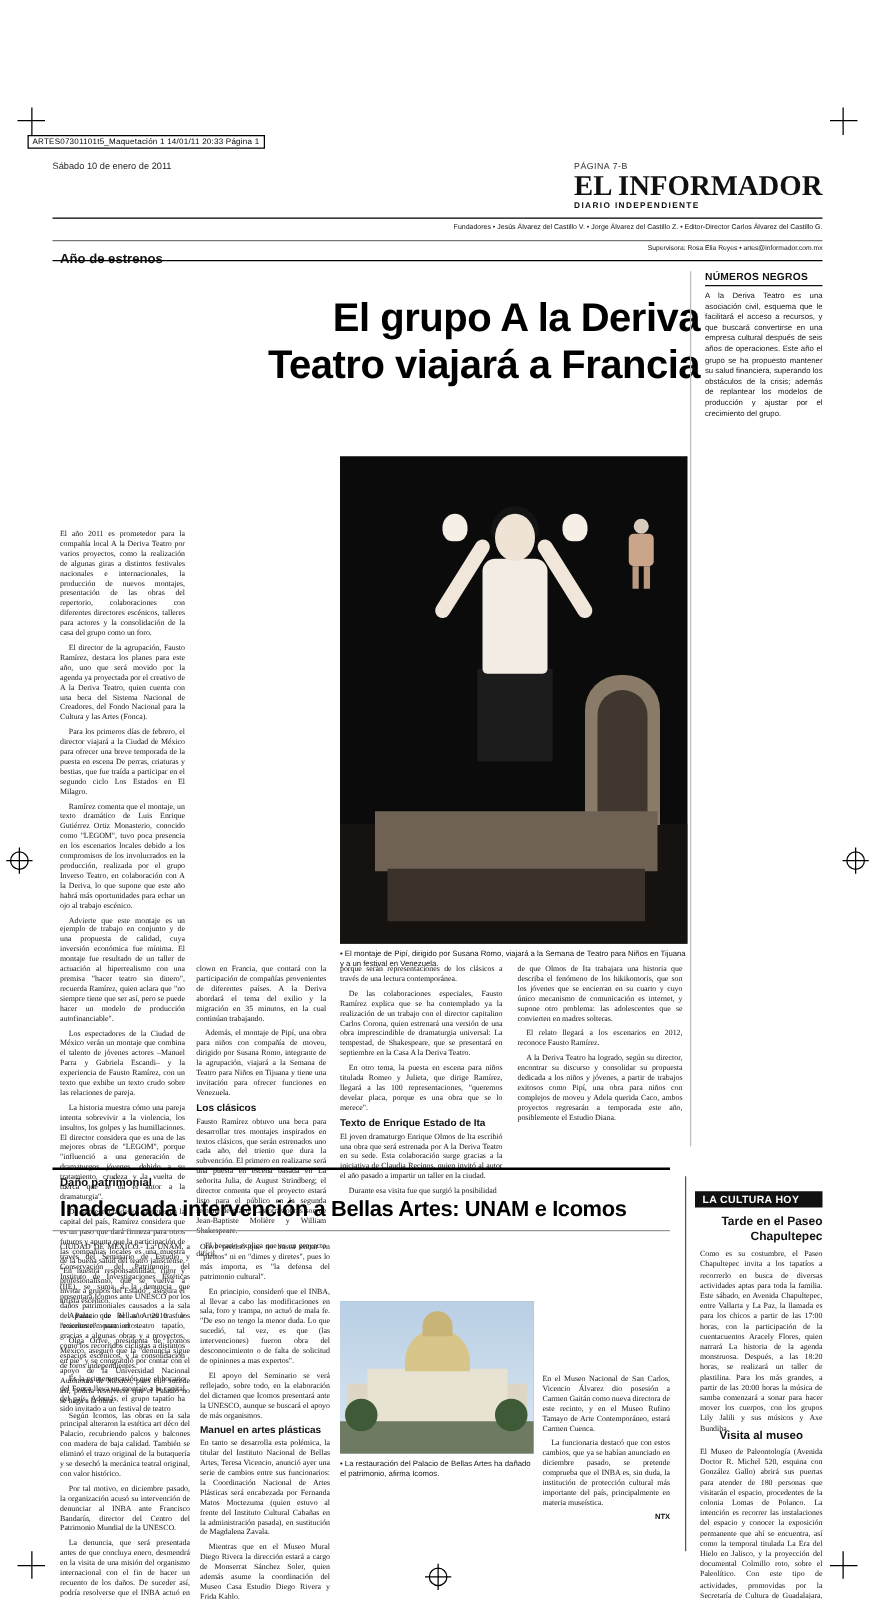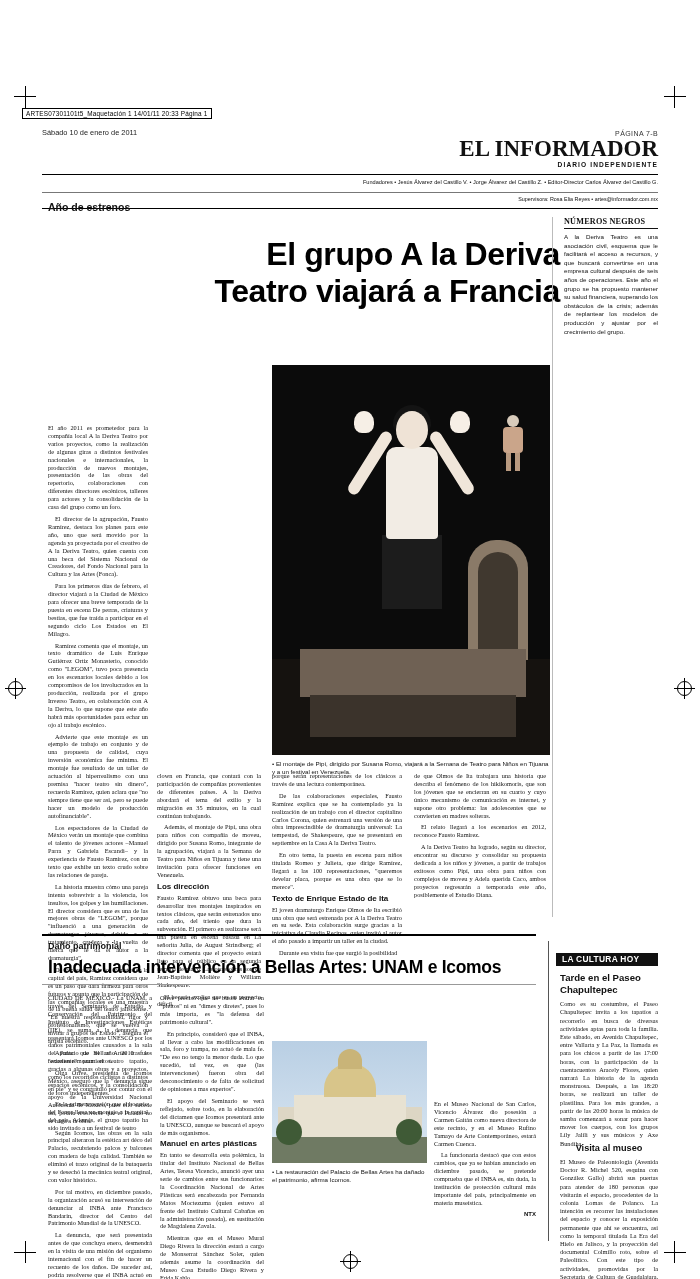--- a/index.html
+++ b/index.html
@@ -22,21 +22,21 @@
     position:absolute;left:22px;top:108px;font-family:"Liberation Sans",sans-serif;
     font-size:6.4px;letter-spacing:.2px;color:#000;border:1px solid #000;padding:1px 3px;
   }
 
   .masthead{position:absolute;left:42px;right:42px;top:128px;}
   .dateline{font-family:"Liberation Sans",sans-serif;font-size:7.4px;color:#222;margin-bottom:1px;}
   .artes-logo{
     font-family:"Liberation Serif",serif;font-weight:700;font-size:35px;letter-spacing:1px;
     line-height:33px;color:#000;
   }
-  .head-right{position:absolute;right:0;top:2px;text-align:right;}
+  .head-right{position:absolute;right:0;top:2px;}
   .pagina{font-family:"Liberation Sans",sans-serif;font-size:7px;letter-spacing:.4px;color:#333;}
   .informador{font-family:"Liberation Serif",serif;font-weight:700;font-size:23px;letter-spacing:0;line-height:23px;}
   .informador-sub{font-family:"Liberation Sans",sans-serif;font-size:6.6px;letter-spacing:1.1px;font-weight:700;margin-top:1px;}
   .rule-full{position:absolute;left:42px;right:42px;height:1px;background:#000;}
   .credits{
     position:absolute;right:42px;top:178px;text-align:right;font-family:"Liberation Sans",sans-serif;
     font-size:5.6px;color:#111;line-height:8px;
   }
   .supervisa{
     position:absolute;right:42px;top:196px;text-align:right;font-family:"Liberation Sans",sans-serif;
@@ -86,21 +86,21 @@
   .photo .doll-l2{position:absolute;left:15px;top:38px;width:5px;height:18px;background:#b99a80;}
 
   .photo-caption{
     position:absolute;left:272px;top:760px;width:278px;
     font-family:"Liberation Sans",sans-serif;font-size:6.2px;line-height:8.4px;color:#111;
   }
 
   
   .rail{position:absolute;left:564px;width:94px;}
   .rail-title{
-    font-family:Liberation Serif, serif;font-weight:700;font-size:8.2px;color:#111;letter-spacing:.2px;
+    font-family:Liberation Sans, sans-serif;font-weight:700;font-size:8.2px;color:#111;letter-spacing:.2px;
     border-bottom:1px solid #111;padding-bottom:2px;margin-bottom:4px;
   }
   .rail-body{font-family:"Liberation Sans",sans-serif;font-size:6.2px;line-height:8.6px;text-align:justify;color:#111;}
   .rail-list{font-family:"Liberation Sans",sans-serif;font-size:6.2px;line-height:9px;color:#111;}
 
   
   .col{
     position:absolute;font-family:"Liberation Serif",serif;font-size:6.3px;line-height:7.9px;
     text-align:justify;color:#111;
   }
@@ -133,21 +133,21 @@
   }
 
   .cultura-bar{
     position:absolute;left:556px;top:953px;width:102px;height:13px;background:#111;
   }
   .cultura-bar span{
     color:#fff;font-family:"Liberation Sans",sans-serif;font-weight:700;font-size:8.4px;
     line-height:13px;padding-left:6px;letter-spacing:.3px;display:block;
   }
   .rail2-title{
-    font-family:"Liberation Sans",sans-serif;font-weight:700;font-size:9.6px;line-height:11.6px;color:#111;text-align:left;
+    font-family:"Liberation Sans",sans-serif;font-weight:700;font-size:9.6px;line-height:11.6px;color:#111;text-align:right;
   }
   .rail2-body{font-family:"Liberation Serif",serif;font-size:6.3px;line-height:8.2px;text-align:justify;color:#111;}
   .rail2-sub{
     font-family:"Liberation Sans",sans-serif;font-weight:700;font-size:9.2px;color:#111;text-align:center;margin-top:6px;
   }
   .ntx{font-family:"Liberation Sans",sans-serif;font-size:6px;text-align:right;font-weight:700;}
 </style>
 </head>
 <body>
 
@@ -228,21 +228,21 @@
     <p>Los espectadores de la Ciudad de México verán un montaje que combina el talento de jóvenes actores –Manuel Parra y Gabriela Escandi– y la experiencia de Fausto Ramírez, con un texto que exhibe un texto crudo sobre las relaciones de pareja.</p>
     <p>La historia muestra cómo una pareja intenta sobrevivir a la violencia, los insultos, los golpes y las humillaciones. El director considera que es una de las mejores obras de "LEGOM", porque "influenció a una generación de dramaturgos jóvenes, debido a su tratamiento, crudeza y la vuelta de tuerca que le da el autor a la dramaturgia".</p>
     <p>De la presencia de los taquetes en la capital del país, Ramírez considera que es un paso que dará firmeza para otros futuros y apunta que la participación de las compañías locales es una muestra de la buena salud del teatro jalisciense. "En nuestra responsabilidad, rigor y profesionalismo, que se vuelva a invitar a grupos del Estado", asegura el artista escénico.</p>
     <p>Apunta que el año 2010 fue "excelente" para el teatro tapatío, gracias a algunas obras y a proyectos, como los recorridos ciclistas a distintos espacios escénicos, y la consolidación de foros independientes.</p>
     <p>Es la primera ocasión que el bocario del Fonca lleva un montaje a la capital del país. Además, el grupo tapatío ha sido invitado a un festival de teatro</p>
   </div>
 
   <div class="col" style="left:157px;top:772px;width:104px;">
     <p class="first">clown en Francia, que contará con la participación de compañías provenientes de diferentes países. A la Deriva abordará el tema del exilio y la migración en 35 minutos, en la cual continúan trabajando.</p>
     <p>Además, el montaje de Pipí, una obra para niños con compañía de moveu, dirigido por Susana Romo, integrante de la agrupación, viajará a la Semana de Teatro para Niños en Tijuana y tiene una invitación para ofrecer funciones en Venezuela.</p>
-    <div class="subhead">Los dirección</div>
+    <div class="subhead">Los clásicos</div>
     <p class="first">Fausto Ramírez obtuvo una beca para desarrollar tres montajes inspirados en textos clásicos, que serán estrenados uno cada año, del trienio que dura la subvención. El primero en realizarse será una puesta en escena basada en La señorita Julia, de August Strindberg; el director comenta que el proyecto estará listo para el público en la segunda semana de mayo. Las otras obras son de Jean-Baptiste Molière y William Shakespeare.</p>
     <p>El becario explica que es un proyecto difícil,</p>
   </div>
 
   <div class="col" style="left:272px;top:772px;width:130px;">
     <p class="first">porque serán representaciones de los clásicos a través de una lectura contemporánea.</p>
     <p>De las colaboraciones especiales, Fausto Ramírez explica que se ha contemplado ya la realización de un trabajo con el director capitalino Carlos Corona, quien estrenará una versión de una obra imprescindible de dramaturgia universal: La tempestad, de Shakespeare, que se presentará en septiembre en la Casa A la Deriva Teatro.</p>
     <p>En otro tema, la puesta en escena para niños titulada Romeo y Julieta, que dirige Ramírez, llegará a las 100 representaciones, "queremos develar placa, porque es una obra que se lo merece".</p>
     <div class="subhead">Texto de Enrique Estado de Ita</div>
     <p class="first">El joven dramaturgo Enrique Olmos de Ita escribió una obra que será estrenada por A la Deriva Teatro en su sede. Esta colaboración surge gracias a la iniciativa de Claudia Recinos, quien invitó al autor el año pasado a impartir un taller en la ciudad.</p>

